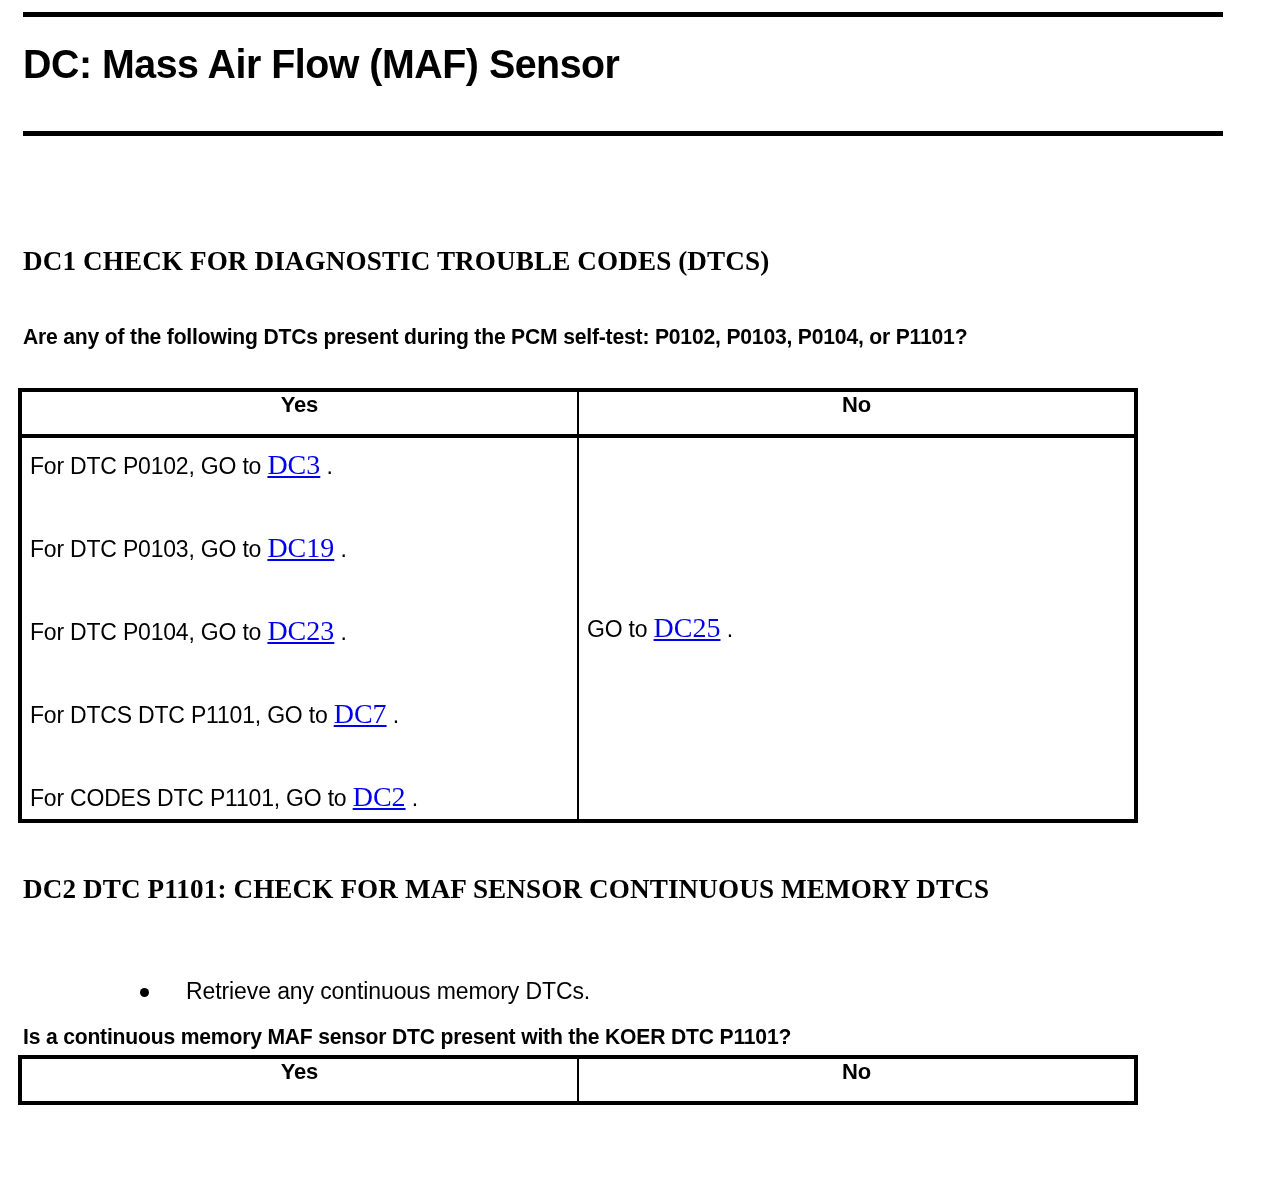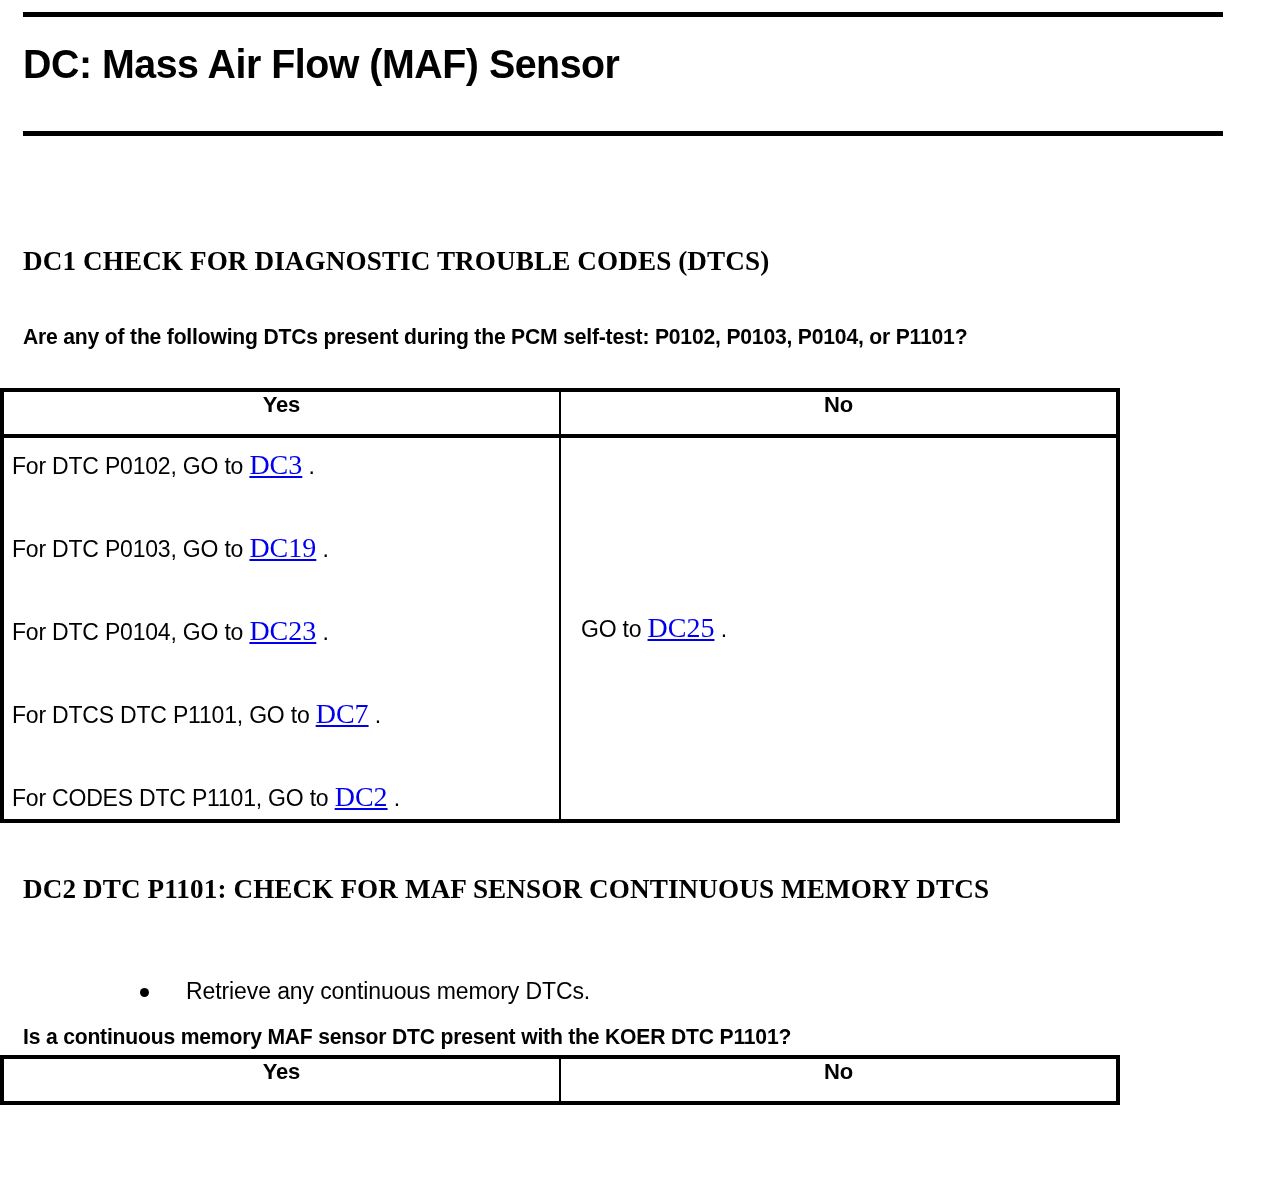--- a/index.html
+++ b/index.html
@@ -97,21 +97,21 @@
     font-family: "Liberation Sans", sans-serif;
     font-size: 23px;
     line-height: 30px;
     letter-spacing: -0.1px;
     white-space: nowrap;
   }
 
   
   .dtable {
     position: absolute;
-    left: 0;
+    left: 18px;
     width: 1118px;
     border-collapse: collapse;
     table-layout: fixed;
   }
   .dtable-1 { top: 388px; }
   .dtable-2 { top: 1055px; }
 
   .dtable td, .dtable th {
     border: 2px solid #000;
     padding: 0;
@@ -129,21 +129,21 @@
     font-weight: bold;
     font-size: 22px;
     letter-spacing: -0.2px;
   }
 
   .dtable-1 .body-yes { height: 334px; }
   .dtable-1 .body-no  { height: 334px; vertical-align: middle; }
   .dtable-2 .body-cell { height: 50px; vertical-align: middle; }
 
   .cell-pad { padding: 6px 0 0 8px; }
-  .cell-pad-mid { padding: 0 0 0 20px; }
+  .cell-pad-mid { padding: 0 0 0 8px; }
 
   
   .cell-line {
     font-family: "Liberation Sans", sans-serif;
     font-size: 23px;
     line-height: 42px;
     letter-spacing: -0.2px;
     white-space: nowrap;
     margin: 0;
     padding: 0;

